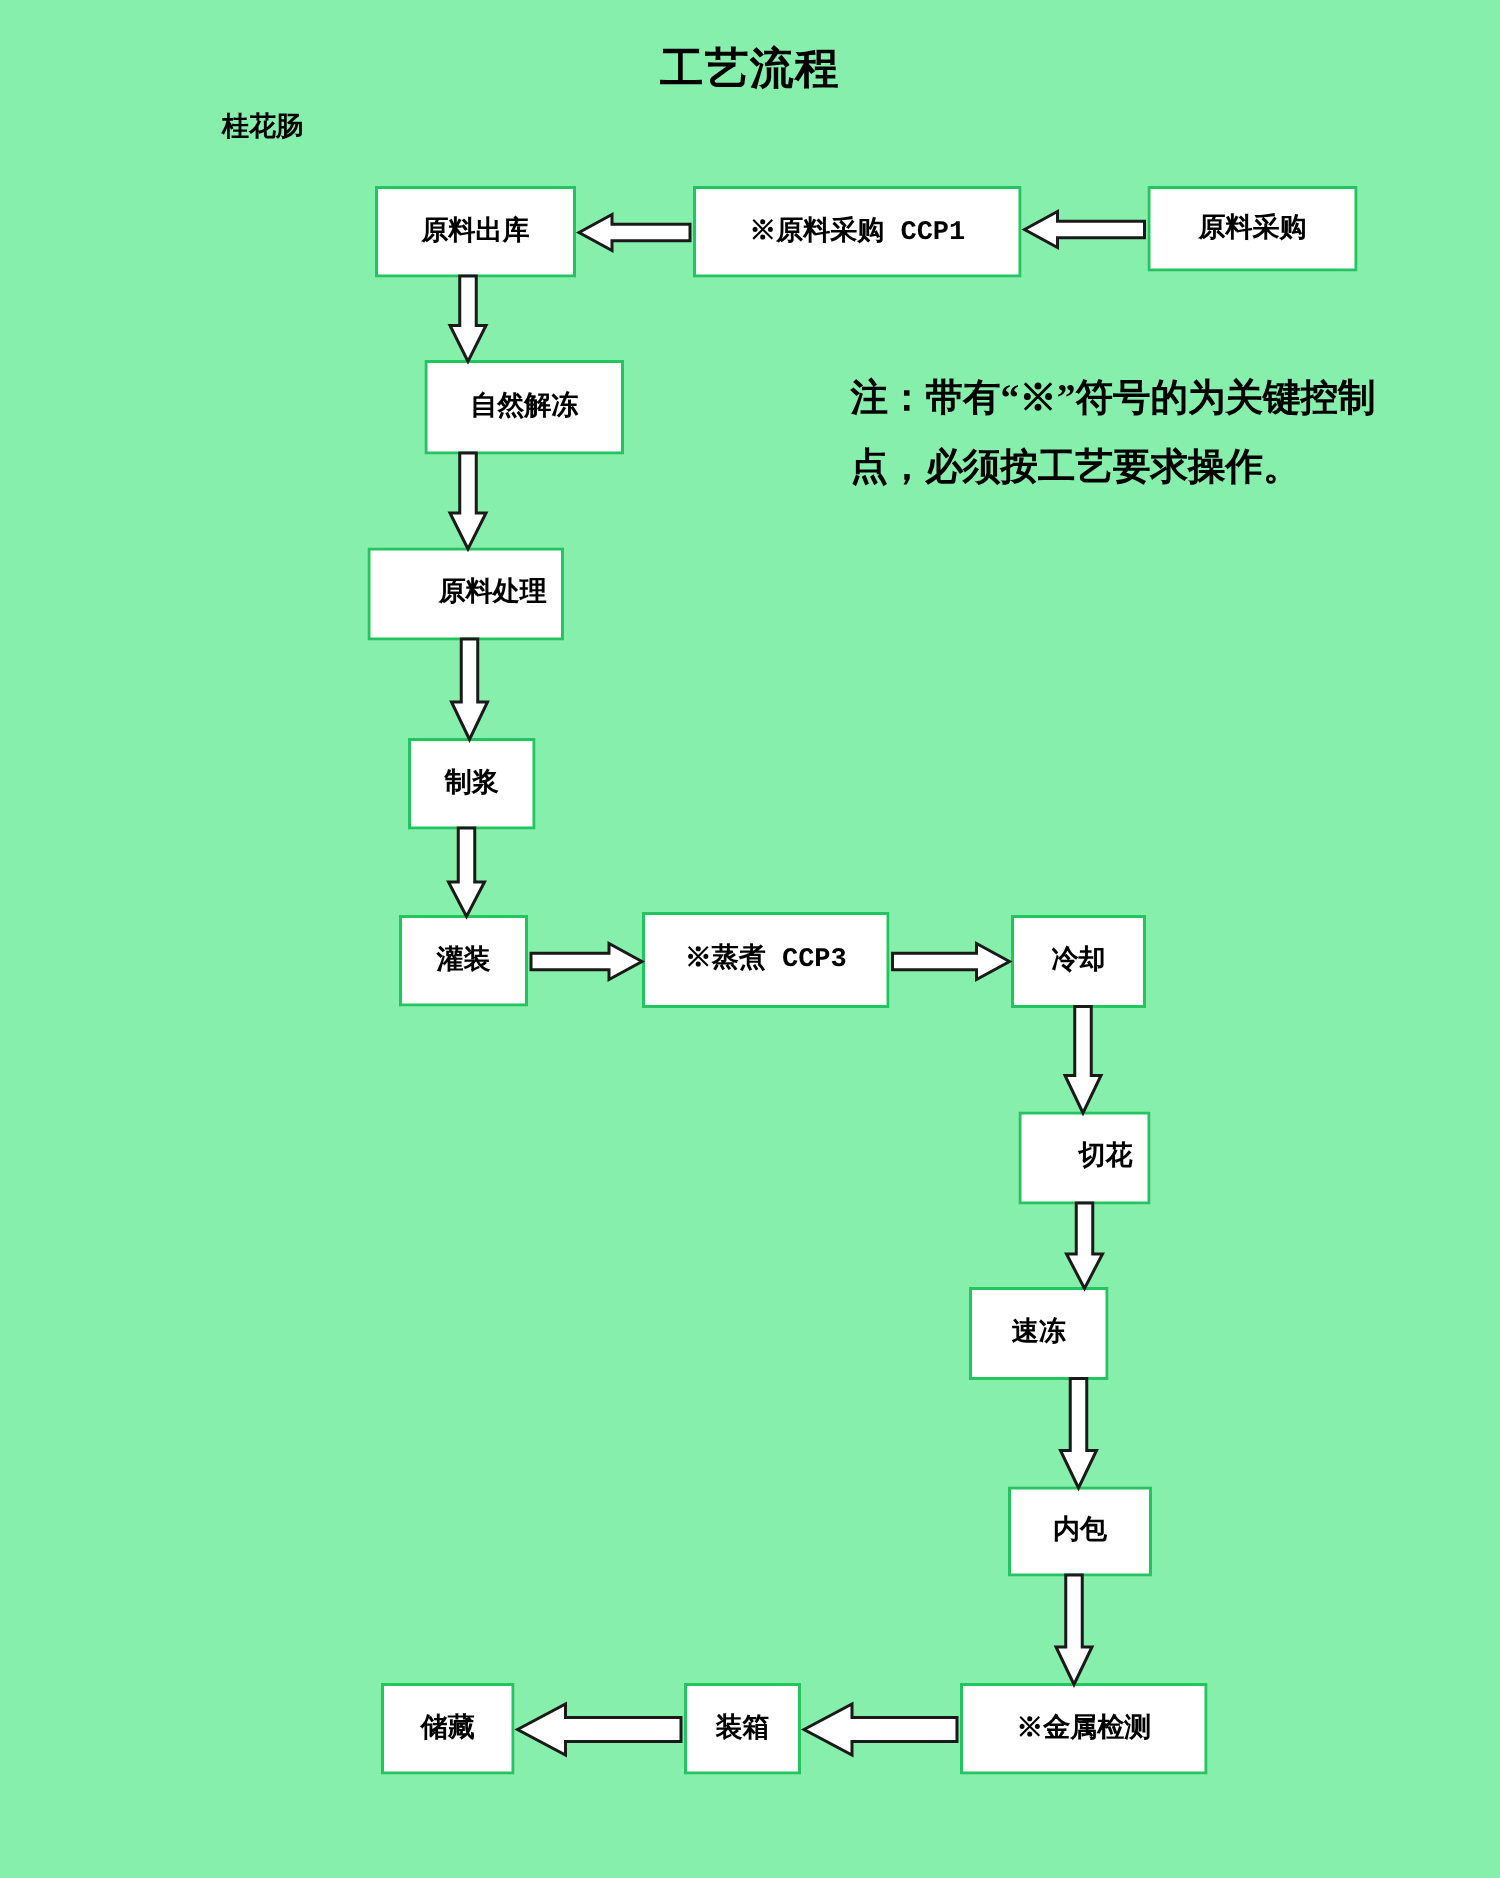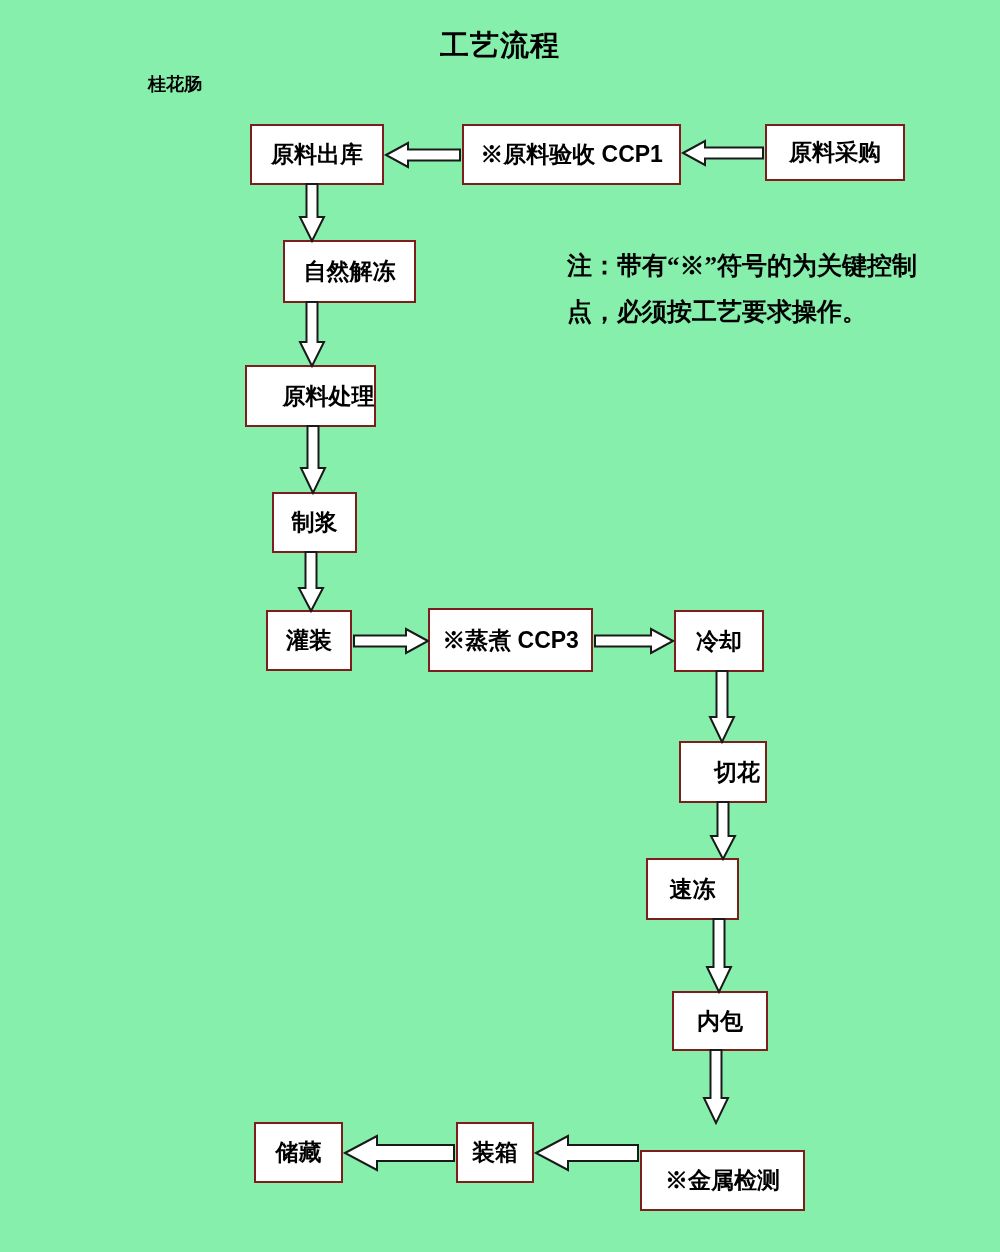--- a/index.html
+++ b/index.html
@@ -33,30 +33,30 @@
     position: absolute;
     left: 148px;
     top: 72px;
     font-size: 18px;
     font-weight: bold;
     font-family: "Liberation Serif", "DejaVu Serif", serif;
   }
   .node {
     position: absolute;
     box-sizing: border-box;
-    border: 2px solid #7f1d1d;
+    border: 2px solid #22c55e;
     background: #ffffff;
     display: flex;
     align-items: center;
     justify-content: center;
-    font-size: 23px;
+    font-size: 18px;
     font-weight: bold;
     line-height: 1;
     white-space: nowrap;
-    font-family: Liberation Sans, sans-serif;
+    font-family: Liberation Mono, monospace;
   }
   .note {
     position: absolute;
     left: 567px;
     top: 243px;
     width: 360px;
     font-size: 25px;
     font-weight: bold;
     line-height: 1.85;
     font-family: "Liberation Serif", "DejaVu Serif", serif;
@@ -79,32 +79,32 @@
 <body>
 
 <div id="page">
 
   <div class="title">工艺流程</div>
   <div class="subtitle">桂花肠</div>
 
   <div class="note">注：带有“※”符号的为关键控制点，必须按工艺要求操作。</div>
 
   <div class="node" style="left:765px;top:124px;width:140px;height:57px;text-align:right;">原料采购</div>
-  <div class="node" style="left:462px;top:124px;width:219px;height:61px;">※原料验收 CCP1</div>
+  <div class="node" style="left:462px;top:124px;width:219px;height:61px;">※原料采购 CCP1</div>
   <div class="node" style="left:250px;top:124px;width:134px;height:61px;">原料出库</div>
   <div class="node" style="left:250px;top:240px;width:133px;height:63px;margin-left:33px;">自然解冻</div>
   <div class="node" style="left:245px;top:365px;width:131px;height:62px;padding-left:36px;">原料处理</div>
   <div class="node" style="left:272px;top:492px;width:85px;height:61px;">制浆</div>
   <div class="node" style="left:266px;top:610px;width:86px;height:61px;">灌装</div>
   <div class="node" style="left:428px;top:608px;width:165px;height:64px;">※蒸煮 CCP3</div>
   <div class="node" style="left:674px;top:610px;width:90px;height:62px;">冷却</div>
   <div class="node" style="left:679px;top:741px;width:88px;height:62px;padding-left:28px;">切花</div>
   <div class="node" style="left:646px;top:858px;width:93px;height:62px;">速冻</div>
   <div class="node" style="left:672px;top:991px;width:96px;height:60px;">内包</div>
-  <div class="node" style="left:640px;top:1122px;width:165px;height:61px;margin-top:28px;">※金属检测</div>
+  <div class="node" style="left:640px;top:1122px;width:165px;height:61px;">※金属检测</div>
   <div class="node" style="left:456px;top:1122px;width:78px;height:61px;">装箱</div>
   <div class="node" style="left:254px;top:1122px;width:89px;height:61px;">储藏</div>
 
   <div class="arrow" style="left:683px;top:140px;width:80px;height:26px;">
     <svg width="80" height="26" viewBox="0 0 80 26">
       <polygon points="0,13 22,1 22,7.5 80,7.5 80,18.5 22,18.5 22,25"></polygon>
     </svg>
   </div>
 
   <div class="arrow" style="left:386px;top:142px;width:74px;height:26px;">

